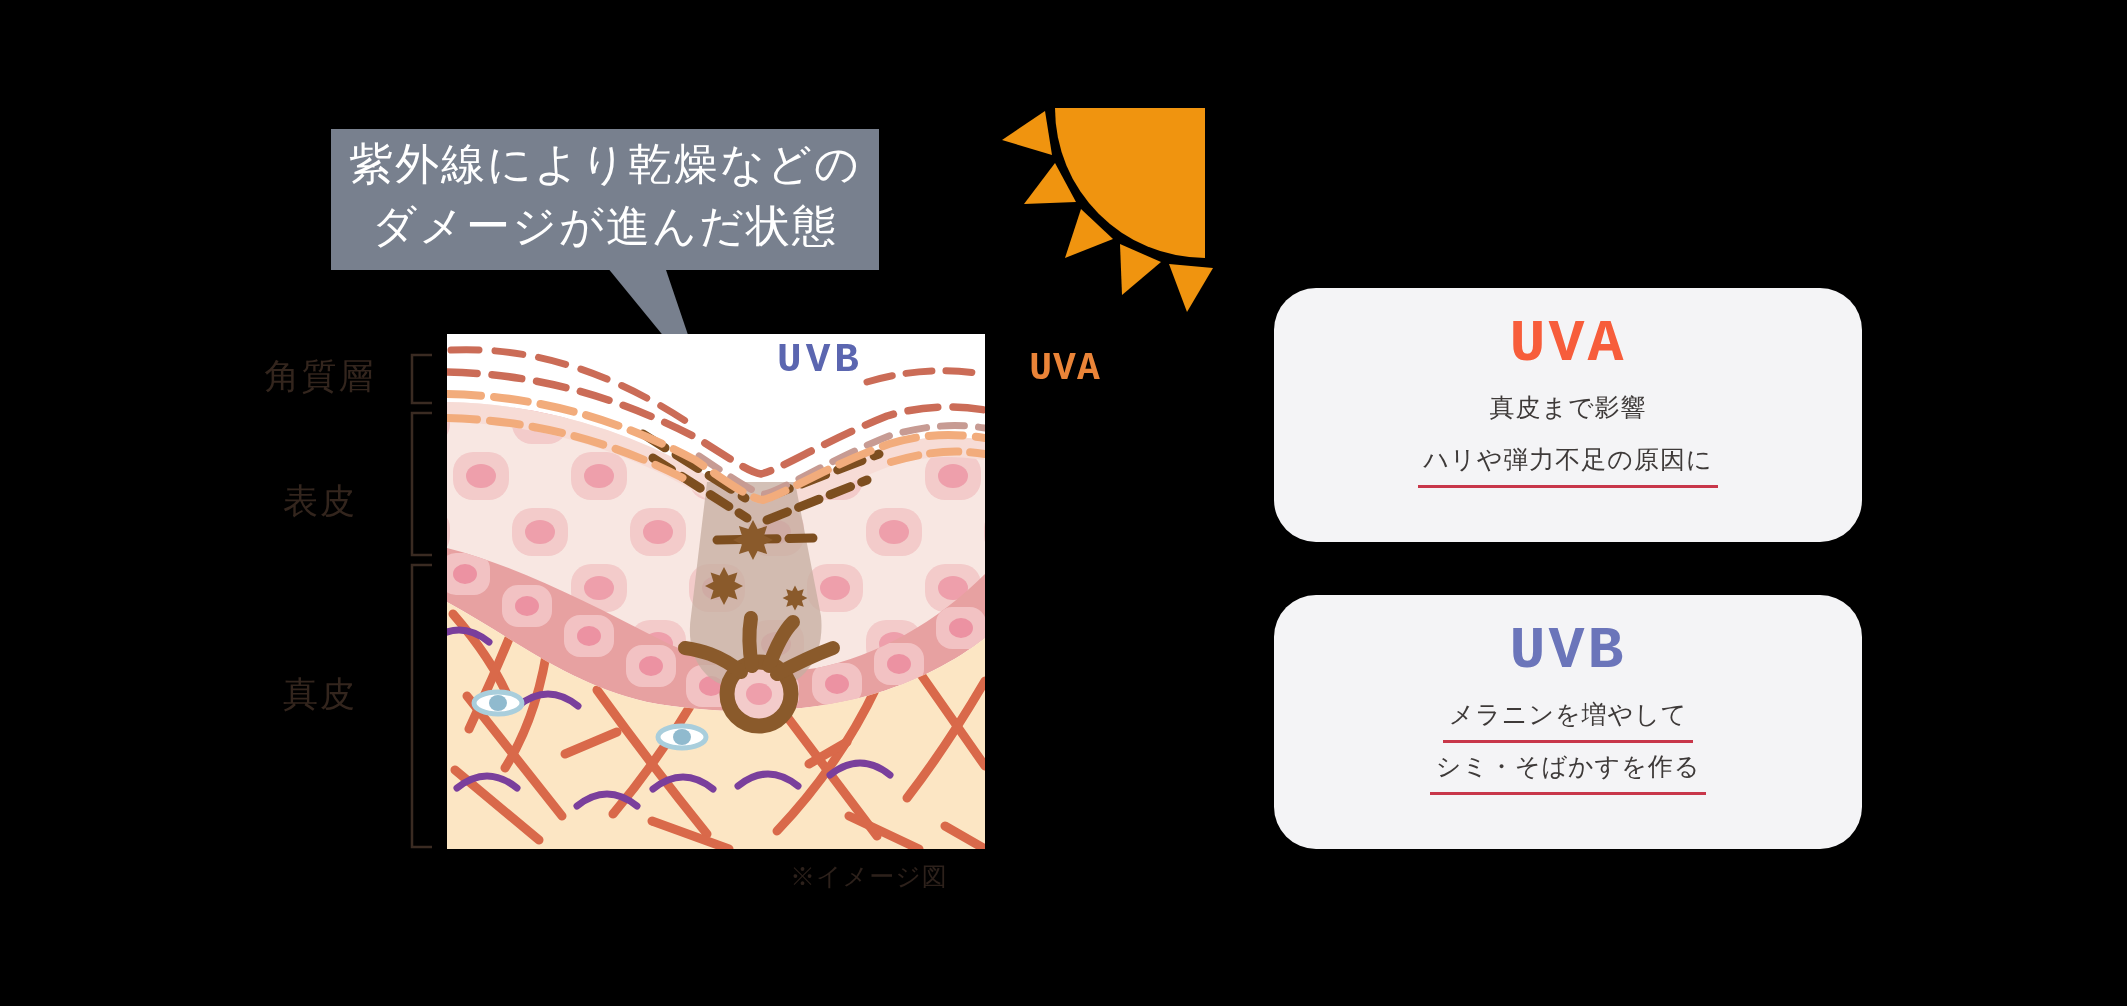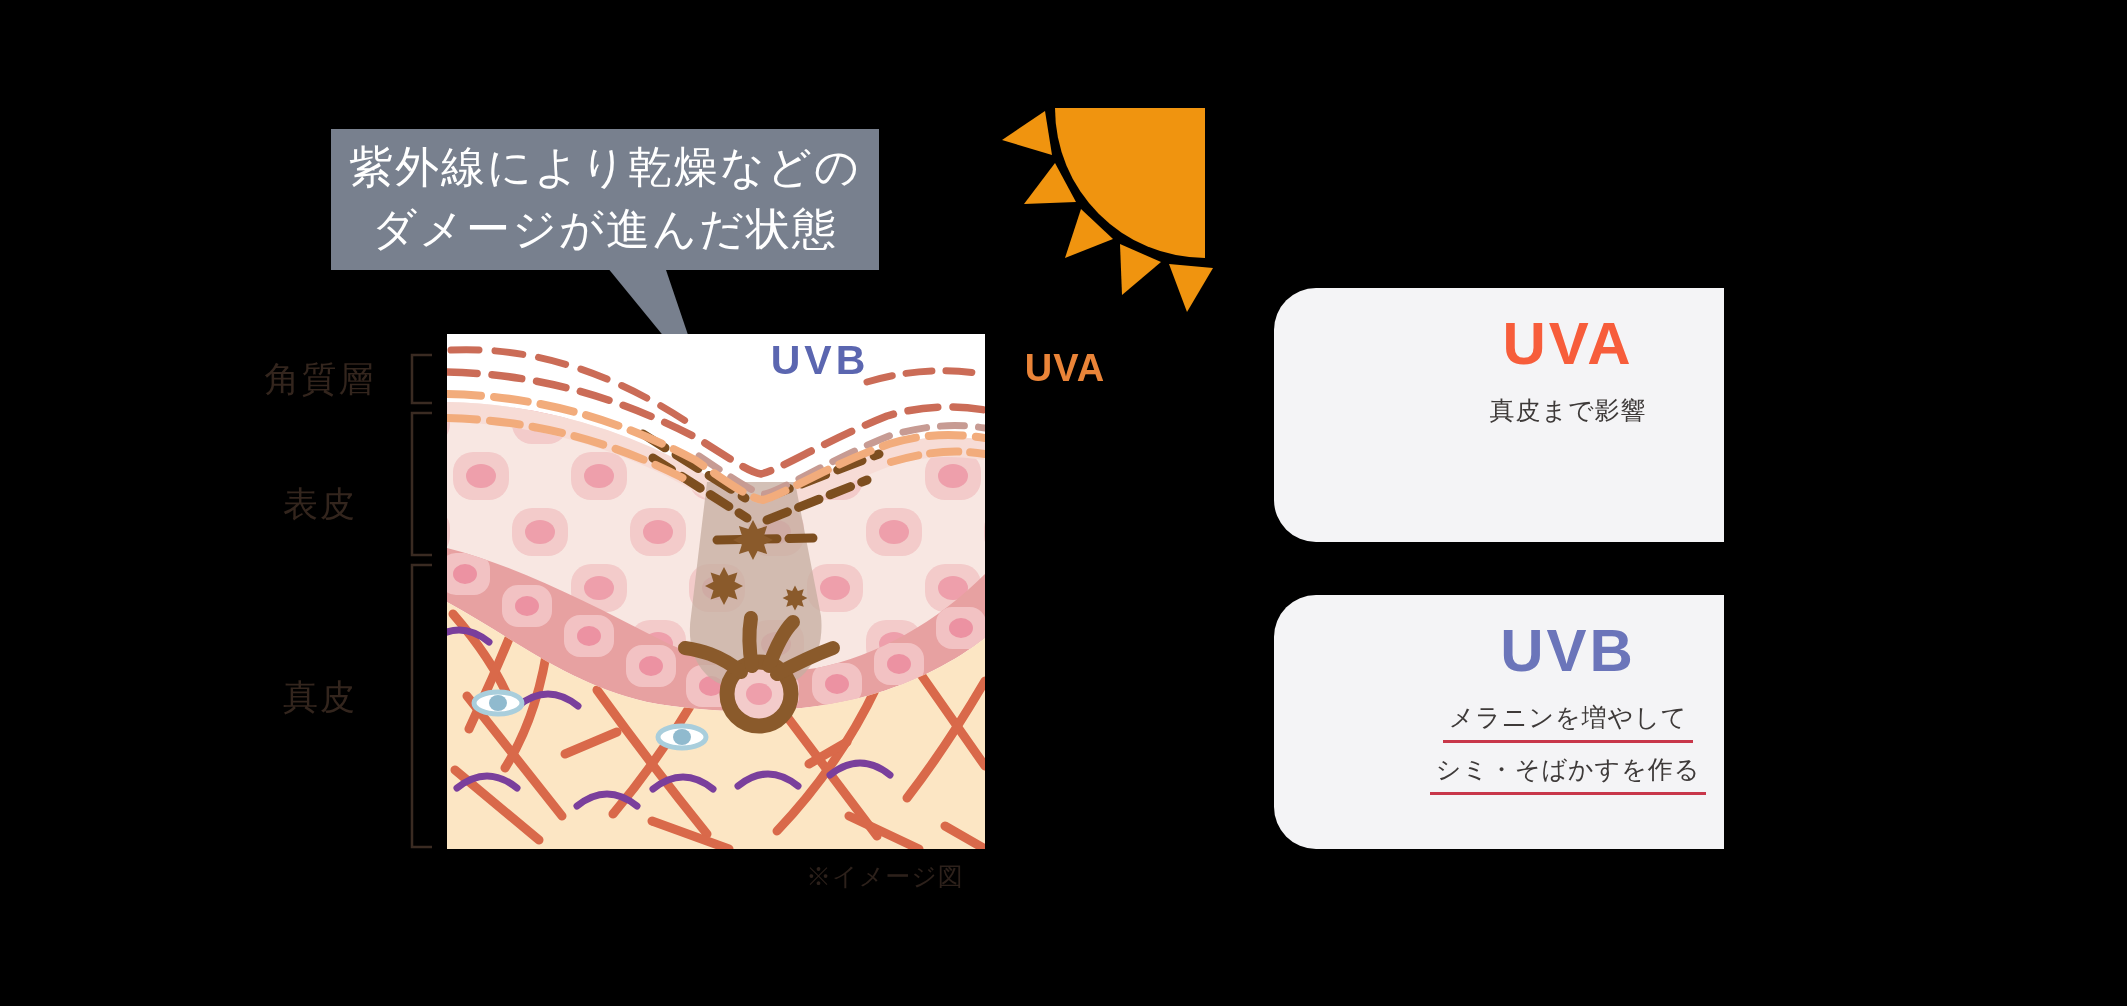--- a/index.html
+++ b/index.html
@@ -1,17 +1,17 @@
 <!DOCTYPE html>
 <html><head>
 <meta charset="utf-8">
 <style>
   html,body{margin:0;padding:0;background:#000;}
-  .stage{position:relative;width:1724px;height:1006px;background:#000;overflow:hidden;
-         font-family:Liberation Sans, sans-serif;}
+  .stage{position:relative;width:2127px;height:1006px;background:#000;overflow:hidden;
+         font-family:Liberation Mono, monospace;}
   .abs{position:absolute;}
 
   
   .bubble{left:331px;top:129px;width:548px;height:141px;background:#78808E;color:#fff;
           text-align:center;padding-top:7px;box-sizing:border-box;}
   .bubble div{font-size:44px;line-height:62px;font-weight:500;letter-spacing:2px;white-space:nowrap;}
   .tail{left:600px;top:267px;}
 
   
   .sun{left:998px;top:83px;}
@@ -19,21 +19,21 @@
   
   .skin{left:447px;top:334px;}
   .layer-label{left:238px;width:164px;text-align:center;color:#33251D;font-size:35px;
                font-weight:500;letter-spacing:2px;line-height:42px;white-space:nowrap;}
   .ll1{top:358px;} .ll2{top:483px;} .ll3{top:676px;}
   .brackets{left:405px;top:350px;}
   .uvb-label{left:760px;top:337px;width:120px;text-align:center;color:#5B66B0;
              font-size:41px;font-weight:bold;letter-spacing:4px;}
   .uva-label{left:1005px;top:347px;width:120px;text-align:center;color:#EA8438;
              font-size:38px;font-weight:bold;letter-spacing:1px;}
-  .caption{left:790px;top:860px;width:190px;text-align:center;color:#2D211B;
+  .caption{left:790px;top:860px;width:190px;text-align:left;color:#2D211B;
            font-size:25px;letter-spacing:1px;white-space:nowrap;}
 
   
   .card{left:1274px;width:588px;height:254px;background:#F4F4F6;border-radius:42px;}
   .card-uva{top:288px;} .card-uvb{top:595px;}
   .card-title{position:absolute;top:24px;left:0;right:0;text-align:center;
               font-size:60px;line-height:64px;font-weight:bold;letter-spacing:3px;}
   .t-uva{color:#F75D3B;} .t-uvb{color:#6B75BA;}
   .card-line{position:absolute;left:0;right:0;text-align:center;height:36px;line-height:36px;
              font-size:25px;color:#3E3A39;letter-spacing:1px;white-space:nowrap;}
@@ -207,20 +207,23 @@
 
   <div class="abs uvb-label">UVB</div>
   <div class="abs uva-label">UVA</div>
   <div class="abs caption">※イメージ図</div>
 
   <div class="abs card card-uva">
     <div class="card-title t-uva">UVA</div>
     <div class="card-line cl1">
       <span>真皮まで影響</span>
     </div>
+    <div class="card-line cl2">
+      <span class="u">ハリや弾力不足の原因に</span>
+    </div>
   </div>
 
   <div class="abs card card-uvb">
     <div class="card-title t-uvb">UVB</div>
     <div class="card-line cl2">
       <span class="u">シミ・そばかすを作る</span>
     </div>
     <div class="card-line cl1">
       <span class="u">メラニンを増やして</span>
     </div>

